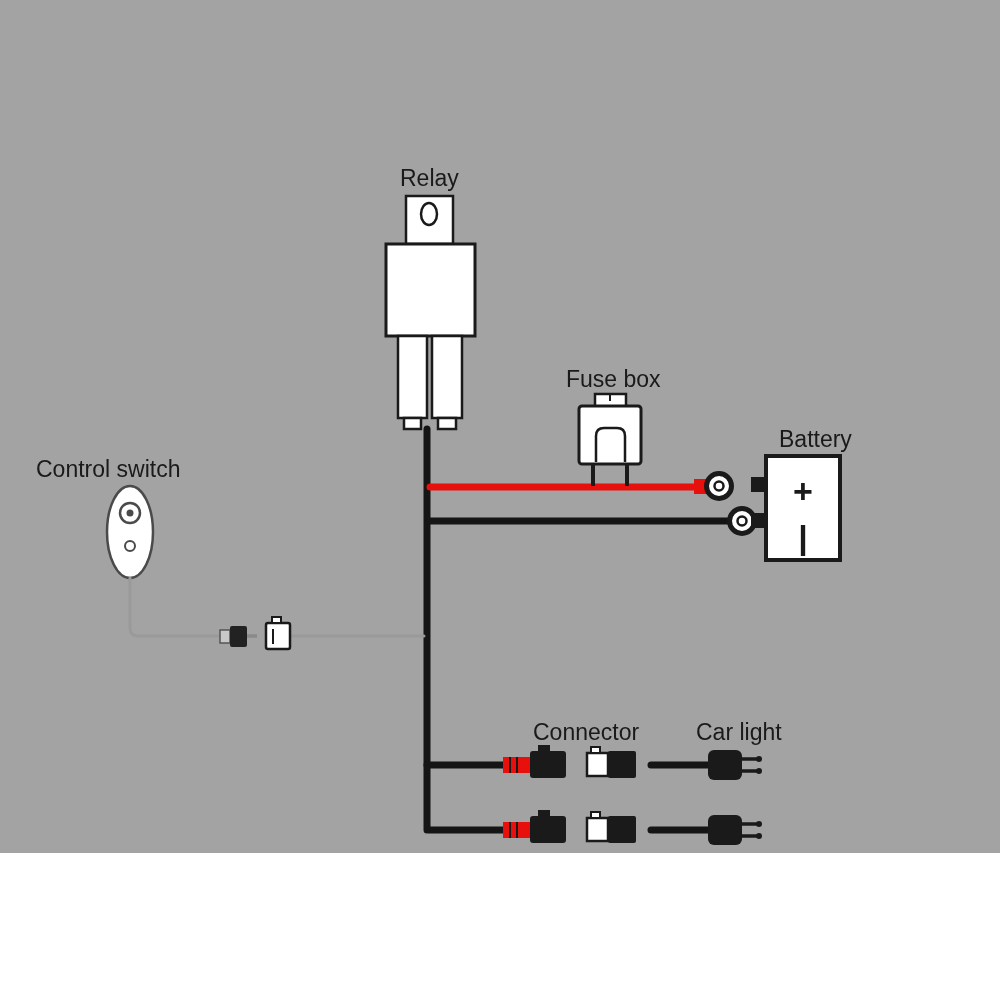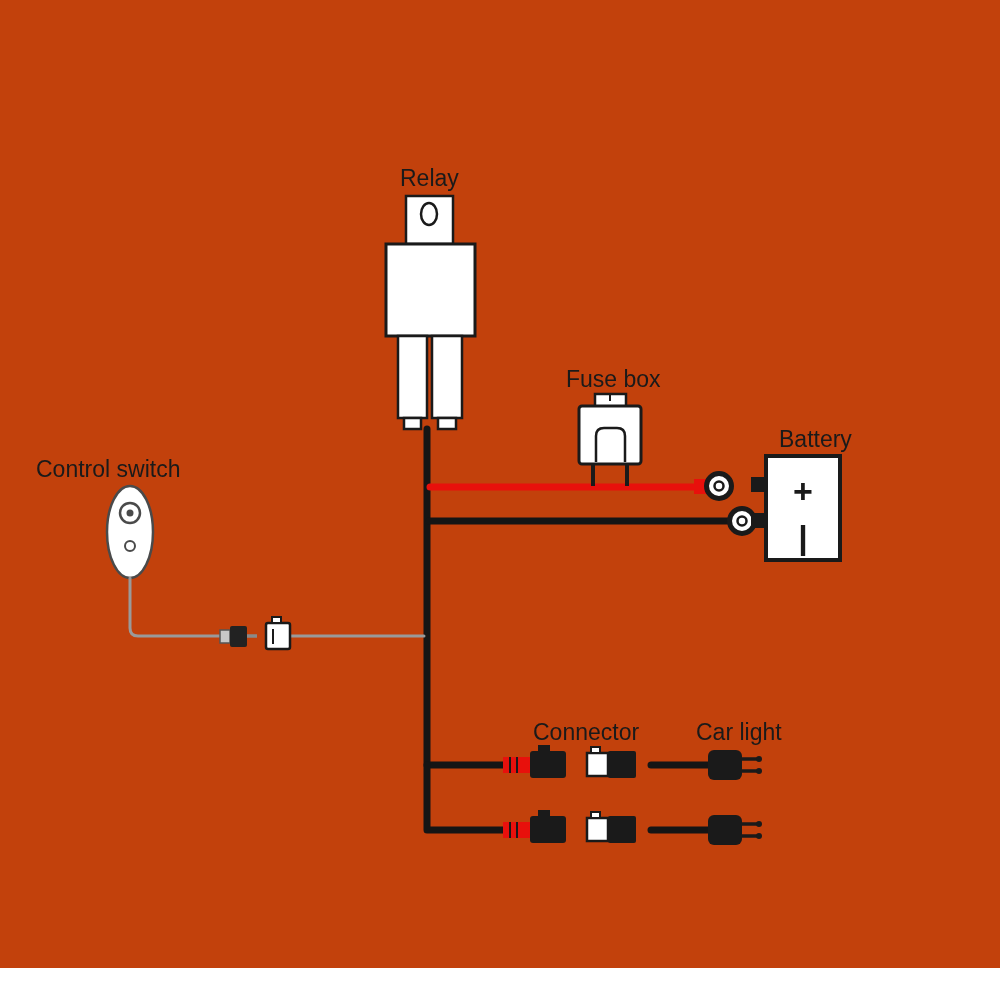--- a/index.html
+++ b/index.html
@@ -1,16 +1,16 @@
 <!DOCTYPE html>
 <html><head>
 <meta charset="utf-8">
 <style>
   html,body{margin:0;padding:0;background:#ffffff;}
-  .canvas{width:1000px;height:968px;background:#c2410c;position:relative;overflow:hidden;}
+  .canvas{width:1000px;height:853px;background:#a3a3a3;position:relative;overflow:hidden;}
   svg{display:block;}
   svg text{font-family:"Liberation Sans",sans-serif;font-size:23px;fill:#1a1a1a;}
   .battery-symbol{font-size:34px;font-weight:bold;}
 </style>
 </head>
 <body>
 
 <div class="canvas">
 <svg width="1000" height="1000" viewBox="0 0 1000 1000">
 

